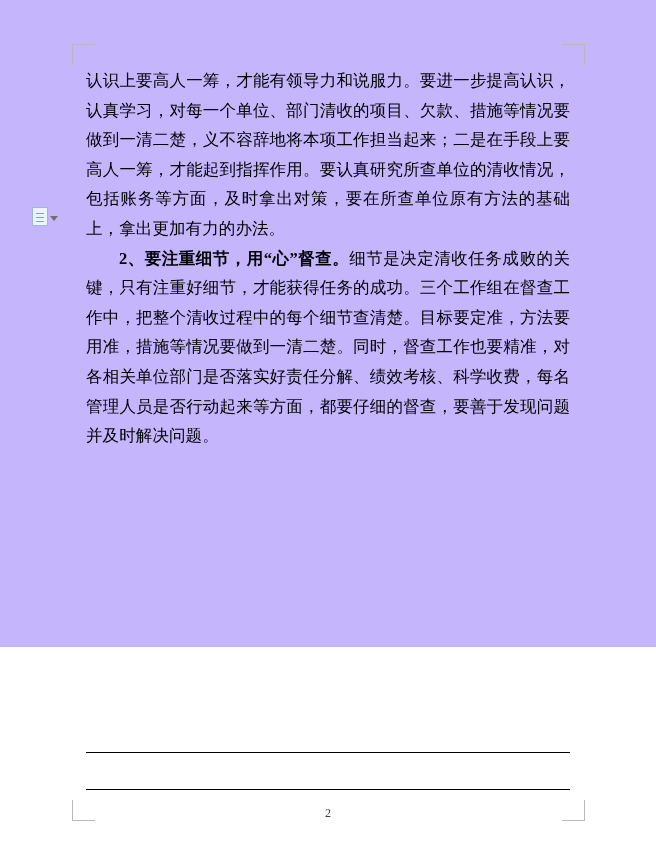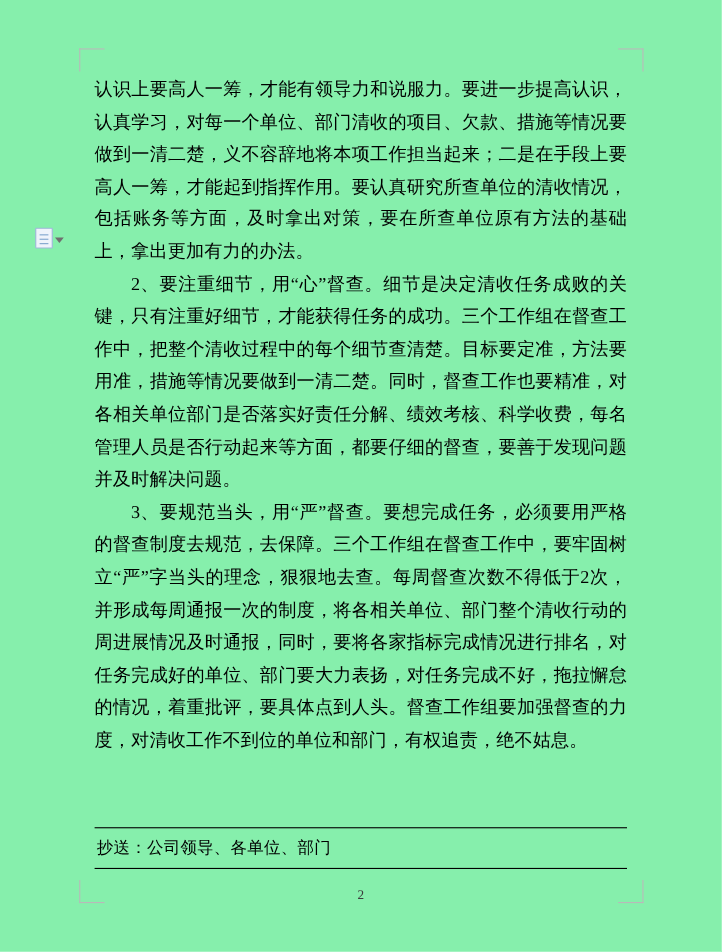--- a/index.html
+++ b/index.html
@@ -9,22 +9,22 @@
   body {
     width: 656px;
     height: 865px;
     background: #ffffff;
     font-family: "Liberation Serif", serif;
     overflow: hidden;
   }
   .page {
     position: relative;
     width: 656px;
-    height: 865px;
-    background: #86efac;
+    height: 647px;
+    background: #c4b5fd;
   }
 
   
   .mark {
     position: absolute;
     border-color: #b9b9b9;
     border-style: solid;
     border-width: 0;
   }
   .mark.tl { left: 72px;  top: 44px;  width: 22px; height: 20px; border-left-width: 1px; border-top-width: 1px; }
@@ -81,21 +81,21 @@
     font-size: 16.5px;
     line-height: 29.6px;
     color: #000000;
     text-align: justify;
     text-justify: inter-ideograph;
     margin: 0;
     text-indent: 2em;
     letter-spacing: 0.1px;
   }
   .para.cont { text-indent: 0; }
-  .para b { font-weight: normal; }
+  .para b { font-weight: bold; }
 
   
   .footer-rule-top {
     position: absolute;
     left: 86px;
     top: 752px;
     width: 484px;
     height: 0;
     border-top: 1px solid #000000;
   }
@@ -141,23 +141,21 @@
     <div class="doc"></div>
     <div class="caret"></div>
   </div>
 
   <div class="body-text">
 
     <p class="para cont">认识上要高人一筹，才能有领导力和说服力。要进一步提高认识，认真学习，对每一个单位、部门清收的项目、欠款、措施等情况要做到一清二楚，义不容辞地将本项工作担当起来；二是在手段上要高人一筹，才能起到指挥作用。要认真研究所查单位的清收情况，包括账务等方面，及时拿出对策，要在所查单位原有方法的基础上，拿出更加有力的办法。</p>
 
     <p class="para"><b>2、要注重细节，用“心”督查。</b><span>细节是决定清收任务成败的关键，只有注重好细节，才能获得任务的成功。三个工作组在督查工作中，把整个清收过程中的每个细节查清楚。目标要定准，方法要用准，措施等情况要做到一清二楚。同时，督查工作也要精准，对各相关单位部门是否落实好责任分解、绩效考核、科学收费，每名管理人员是否行动起来等方面，都要仔细的督查，要善于发现问题并及时解决问题。</span></p>
 
-    <p class="para"><b>3、要规范当头，用“严”督查。</b><span>要想完成任务，必须要用严格的督查制度去规范，去保障。三个工作组在督查工作中，要牢固树立“严”字当头的理念，狠狠地去查。每周督查次数不得低于2次，并形成每周通报一次的制度，将各相关单位、部门整个清收行动的周进展情况及时通报，同时，要将各家指标完成情况进行排名，对任务完成好的单位、部门要大力表扬，对任务完成不好，拖拉懈怠的情况，着重批评，要具体点到人头。督查工作组要加强督查的力度，对清收工作不到位的单位和部门，有权追责，绝不姑息。</span></p>
 
   </div>
 
   <div class="footer-rule-top"></div>
-  <div class="footer-text">抄送：公司领导、各单位、部门</div>
   <div class="footer-rule-bottom"></div>
 
   <div class="page-number">2</div>
 
 </div>
 
 </body></html>

